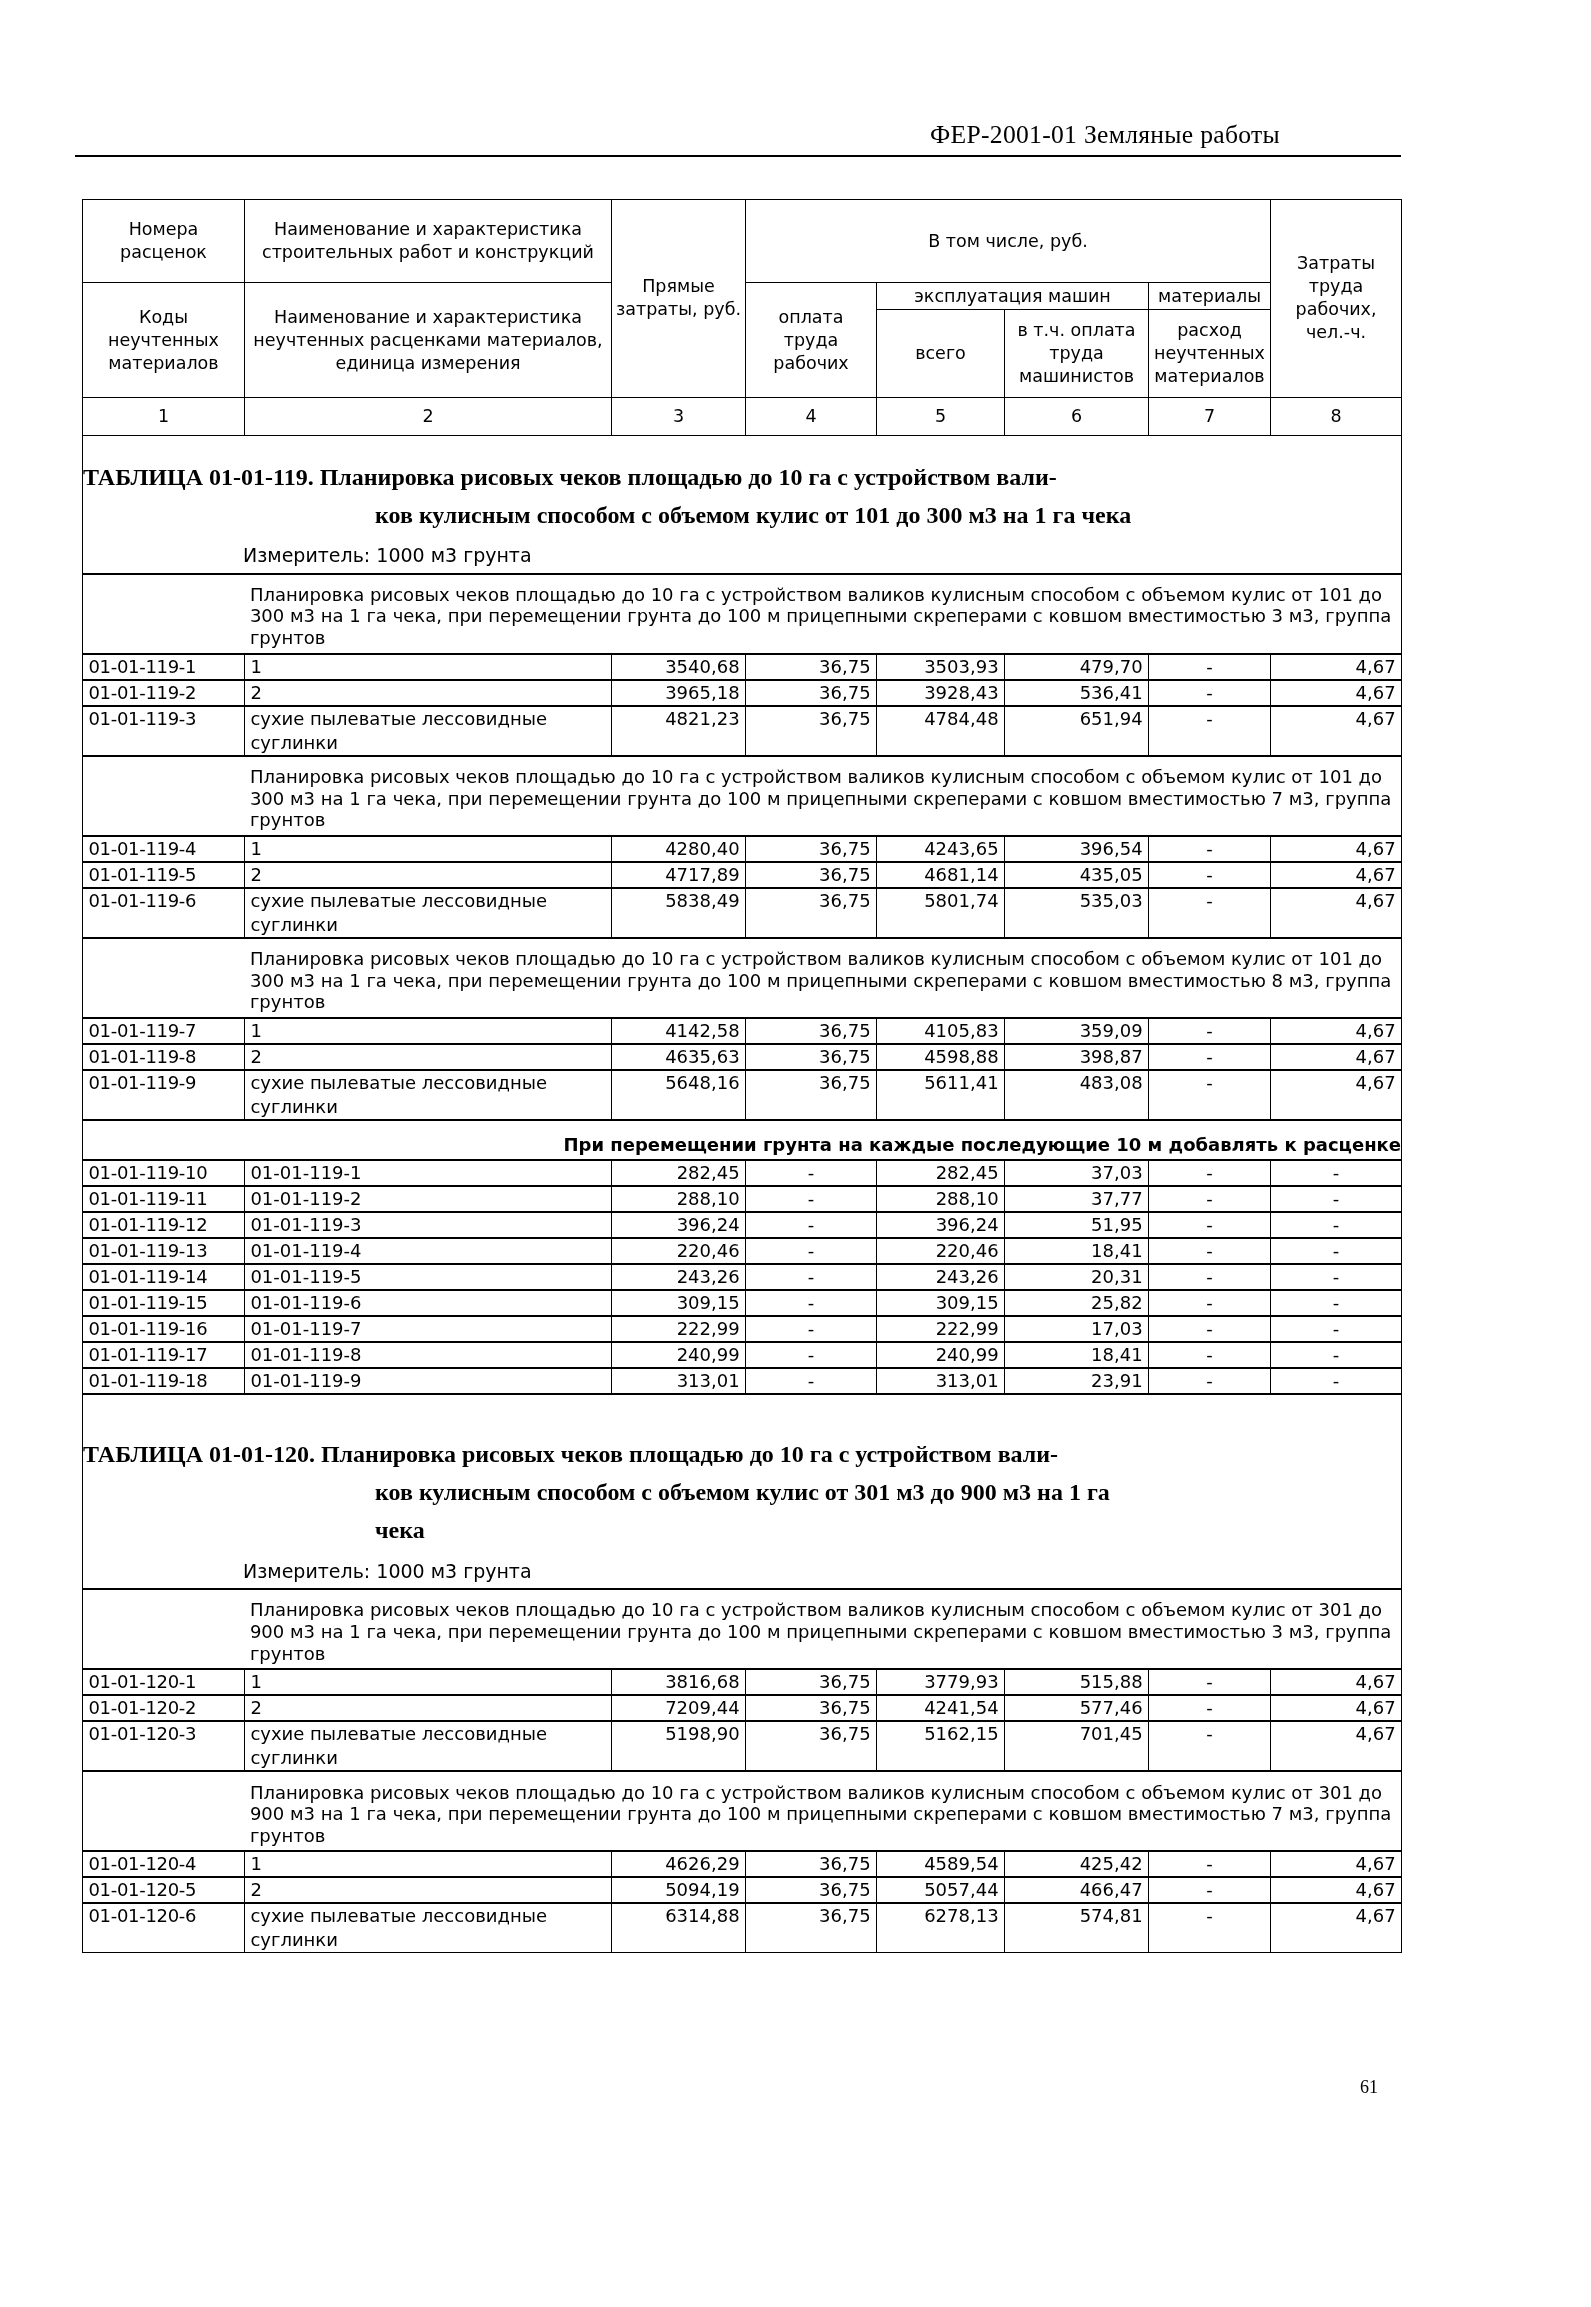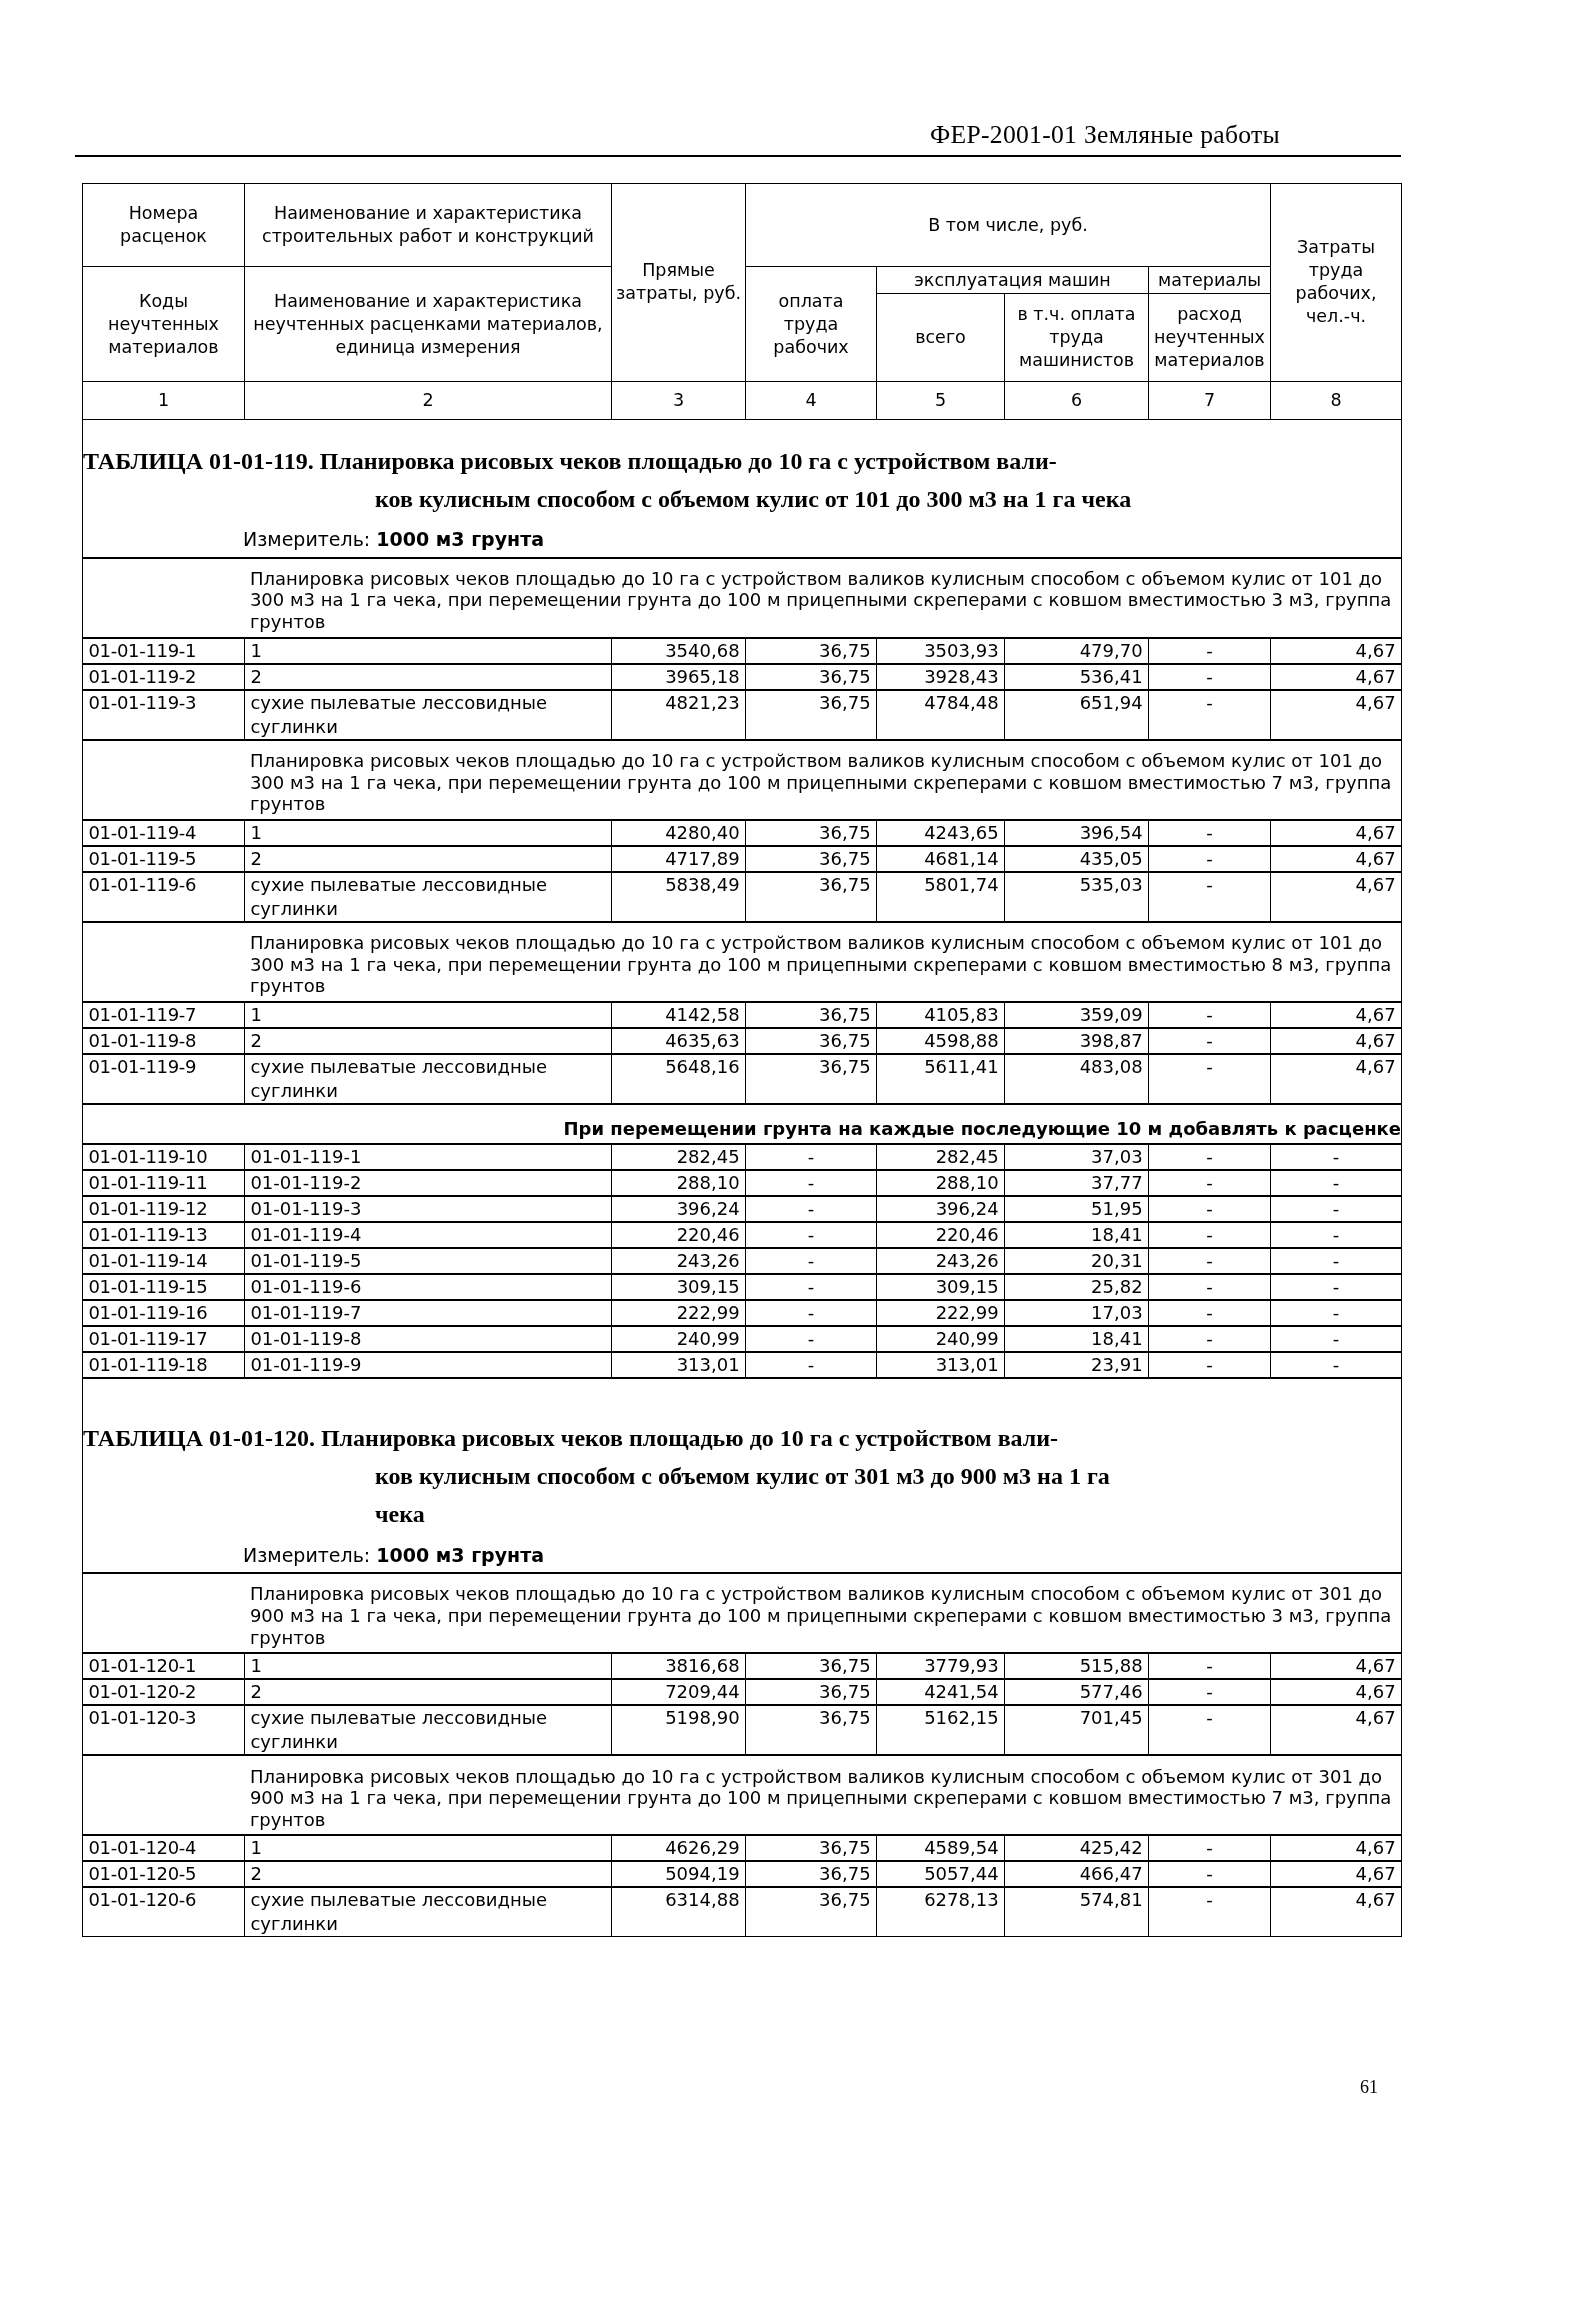--- a/index.html
+++ b/index.html
@@ -5,42 +5,42 @@
   html, body { margin: 0; padding: 0; background: #ffffff; }
   body { width: 1591px; height: 2307px; position: relative; overflow: hidden; color: #000; }
   .running-head {
     position: absolute; left: 930px; top: 120px; width: 472px; text-align: left;
     font-family: "Liberation Serif", serif; font-size: 25.6px; letter-spacing: 0.3px;
   }
   .head-rule { position: absolute; left: 75px; top: 155px; width: 1326px; height: 2px; background: #000; }
   .page-number { position: absolute; left: 1360px; top: 2077px; font-family: "Liberation Serif", serif; font-size: 18px; }
 
   table.grid {
-    position: absolute; left: 82px; top: 183px; width: 1318px;
+    position: absolute; left: 82px; top: 199px; width: 1318px;
     border-collapse: collapse; table-layout: fixed;
     font-family: "DejaVu Sans", sans-serif; font-size: 18px; padding-left: 32px;
   }
   table.grid td, table.grid th { border: 1.3px solid #000; padding: 0 5.4px; vertical-align: top; line-height: 24px; }
   table.grid th { font-weight: normal; text-align: center; vertical-align: middle; font-size: 17.5px; line-height: 23px; padding: 2.7px 2.7px; }
   th.colnum { font-size: 19px; height: 32px; border-bottom-width: 2.7px; }
 
   .num { text-align: right; white-space: nowrap; }
   .dash { text-align: center; }
   td.code { white-space: nowrap; padding-left: 4px; padding-right: 1.3px; letter-spacing: -0.3px; }
   tr.data td { border-top-width: 2px; }
 
   tr.table-title td {
     border-top: none; border-bottom: none;
     font-family: "Liberation Serif", serif; font-weight: bold; font-size: 24px; line-height: 38px;
     padding: 21.6px 6.7px 0 0;
   }
   .tt-label { display: inline; }
   .tt-indent { display: block; padding-left: 292px; }
   tr.measure td { border-top: none; padding: 9.4px 0 5.4px 160px; font-size: 19px; line-height: 24px; }
-  tr.measure b { font-weight: bold; }
+  tr.measure b { font-weight: normal; }
   tr.group td.group-text { border-top-width: 2.7px; font-weight: normal; font-size: 18px; line-height: 21.6px; padding: 9.4px 4px 4px 5.4px; }
   tr.group td.group-blank { border-top-width: 2.7px; border-right: none; }
   tr.group td.group-text { border-left: none; }
   tr.note td.note-text { border-top-width: 2.7px; font-weight: bold; font-size: 18px; text-align: right; padding: 12px 0 2.7px 162px; line-height: 23px; }
   tr.spacer td { border-left: 1.3px solid #000; border-right: 1.3px solid #000; border-top: 2.7px solid #000; border-bottom: none; height: 19px; }
 </style>
 </head>
 <body>
 
 <div class="running-head">ФЕР-2001-01   Земляные работы</div>

